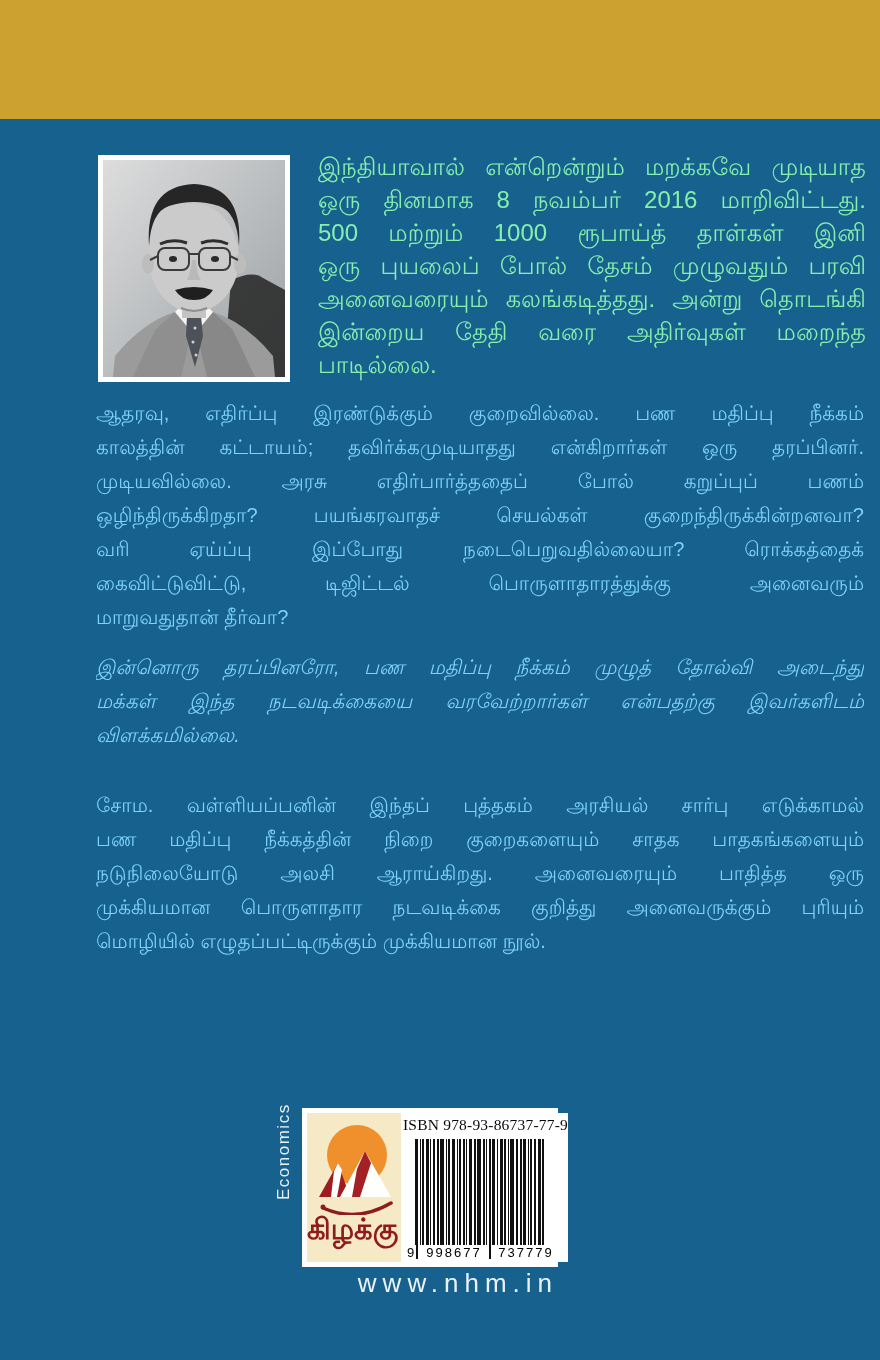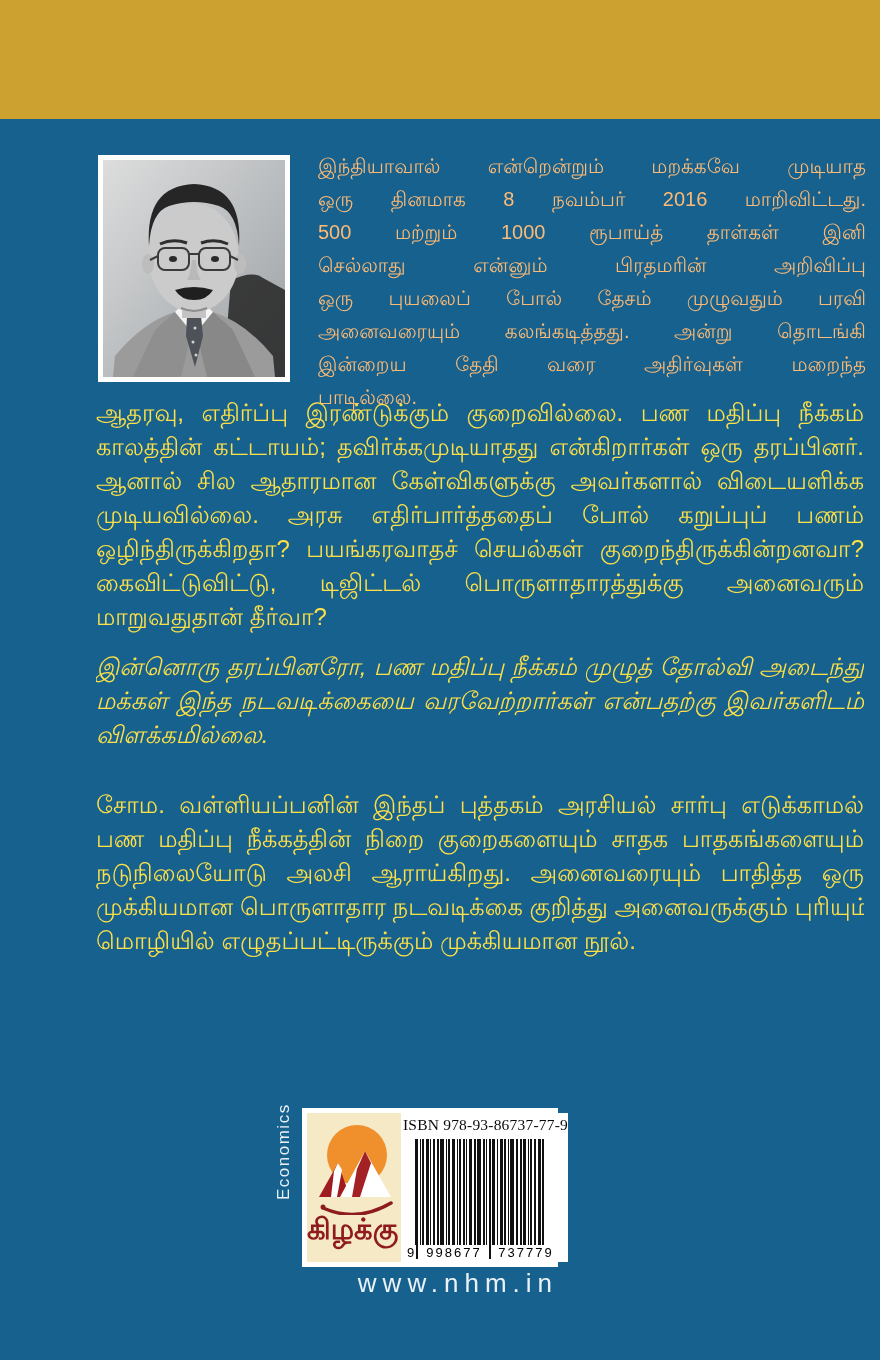--- a/index.html
+++ b/index.html
@@ -7,24 +7,24 @@
     position:relative;width:880px;height:1360px;overflow:hidden;
     background:#17618F;font-family:"Liberation Sans",sans-serif;
   }
   .band-top{position:absolute;left:0;top:0;width:880px;height:119px;background:#CDA12F;}
 
   
   .photo-frame{position:absolute;left:98px;top:155px;width:182px;height:217px;background:#fff;padding:5px;}
   .photo-frame svg{display:block;width:182px;height:217px;}
 
   
-  .para{position:absolute;color:#fde047;font-size:24px;line-height:34px;}
+  .para{position:absolute;color:#7dd3fc;font-size:20px;line-height:34px;}
   .para .tline{white-space:nowrap;overflow:hidden;text-align:justify;text-align-last:justify;}
   .para .tline:last-child{text-align-last:left;}
-  .blurb{left:318px;top:150px;width:548px;color:#fdba74;line-height:33px;font-size:20px;}
+  .blurb{left:318px;top:150px;width:548px;color:#86efac;line-height:33px;font-size:24px;}
   .p2{left:96px;top:396px;width:768px;}
   .p3{left:96px;top:650px;width:768px;font-style:italic;}
   .p4{left:96px;top:788px;width:768px;}
 
   
   .economics{
     position:absolute;left:274px;top:1200px;transform:rotate(-90deg);
     transform-origin:top left;white-space:nowrap;color:#E9F1F6;
     font-size:17px;letter-spacing:1.5px;
   }
@@ -100,33 +100,32 @@
       <path d="M89,100 Q87,116 84,120 L98,120 Q94,116 93,100 Z" fill="#b9b9b9"></path>
       <path d="M72,130 Q91,124 110,130 Q104,140 91,140 Q78,140 72,130 Z" fill="#1f1f1f"></path>
       <path d="M78,148 Q91,154 104,148" stroke="#8d8d8d" stroke-width="2" fill="none"></path>
     </svg>
   </div>
 
   <div class="para blurb">
       <div class="tline">இந்தியாவால் என்றென்றும் மறக்கவே முடியாத</div>
       <div class="tline">ஒரு தினமாக 8 நவம்பர் 2016 மாறிவிட்டது.</div>
       <div class="tline">500 மற்றும் 1000 ரூபாய்த் தாள்கள் இனி</div>
-      <div class="tline">செல்லாது என்னும் பிரதமரின் அறிவிப்பு</div>
       <div class="tline">ஒரு புயலைப் போல் தேசம் முழுவதும் பரவி</div>
       <div class="tline">அனைவரையும் கலங்கடித்தது. அன்று தொடங்கி</div>
       <div class="tline">இன்றைய தேதி வரை அதிர்வுகள் மறைந்த</div>
       <div class="tline">பாடில்லை.</div>
     </div>
 
   <div class="para p2">
       <div class="tline">ஆதரவு, எதிர்ப்பு இரண்டுக்கும் குறைவில்லை. பண மதிப்பு நீக்கம்</div>
       <div class="tline">காலத்தின் கட்டாயம்; தவிர்க்கமுடியாதது என்கிறார்கள் ஒரு தரப்பினர்.</div>
-      <div class="tline">ஆனால் சில ஆதாரமான கேள்விகளுக்கு அவர்களால் விடையளிக்க</div>
       <div class="tline">முடியவில்லை. அரசு எதிர்பார்த்ததைப் போல் கறுப்புப் பணம்</div>
       <div class="tline">ஒழிந்திருக்கிறதா? பயங்கரவாதச் செயல்கள் குறைந்திருக்கின்றனவா?</div>
+      <div class="tline">வரி ஏய்ப்பு இப்போது நடைபெறுவதில்லையா? ரொக்கத்தைக்</div>
       <div class="tline">கைவிட்டுவிட்டு, டிஜிட்டல் பொருளாதாரத்துக்கு அனைவரும்</div>
       <div class="tline">மாறுவதுதான் தீர்வா?</div>
     </div>
 
   <div class="para p3">
       <div class="tline">இன்னொரு தரப்பினரோ, பண மதிப்பு நீக்கம் முழுத் தோல்வி அடைந்து</div>
       <div class="tline">மக்கள் இந்த நடவடிக்கையை வரவேற்றார்கள் என்பதற்கு இவர்களிடம்</div>
       <div class="tline">விளக்கமில்லை.</div>
     </div>
 

